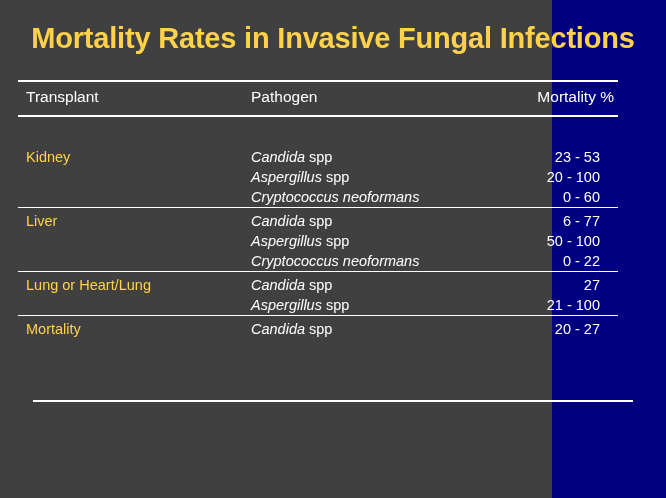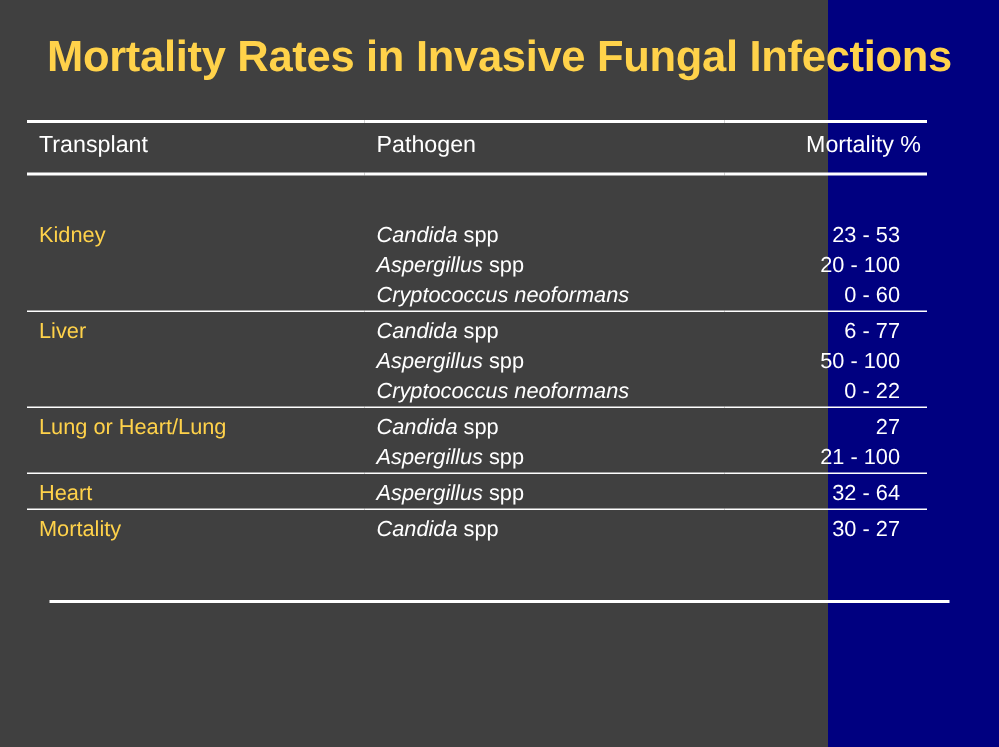--- a/index.html
+++ b/index.html
@@ -164,28 +164,23 @@
             <td class="transplant">Lung or Heart/Lung</td>
             <td class="pathogen"><i>Candida</i><span> spp</span></td>
             <td class="mortality">27</td>
           </tr>
           <tr>
             <td class="transplant"></td>
             <td class="pathogen"><i>Aspergillus</i><span> spp</span></td>
             <td class="mortality">21 - 100</td>
           </tr>
           <tr class="group-start">
-            <td class="transplant">Heart</td>
-            <td class="pathogen"><i>Aspergillus</i><span> spp</span></td>
-            <td class="mortality">32 - 64</td>
-          </tr>
-          <tr class="group-start">
             <td class="transplant">Mortality</td>
             <td class="pathogen"><i>Candida</i><span> spp</span></td>
-            <td class="mortality">30 - 27</td>
+            <td class="mortality">20 - 27</td>
           </tr>
         </tbody>
     </table>
   </div>
 
   <div class="bottom-rule"></div>
 
 
 </div>
 

